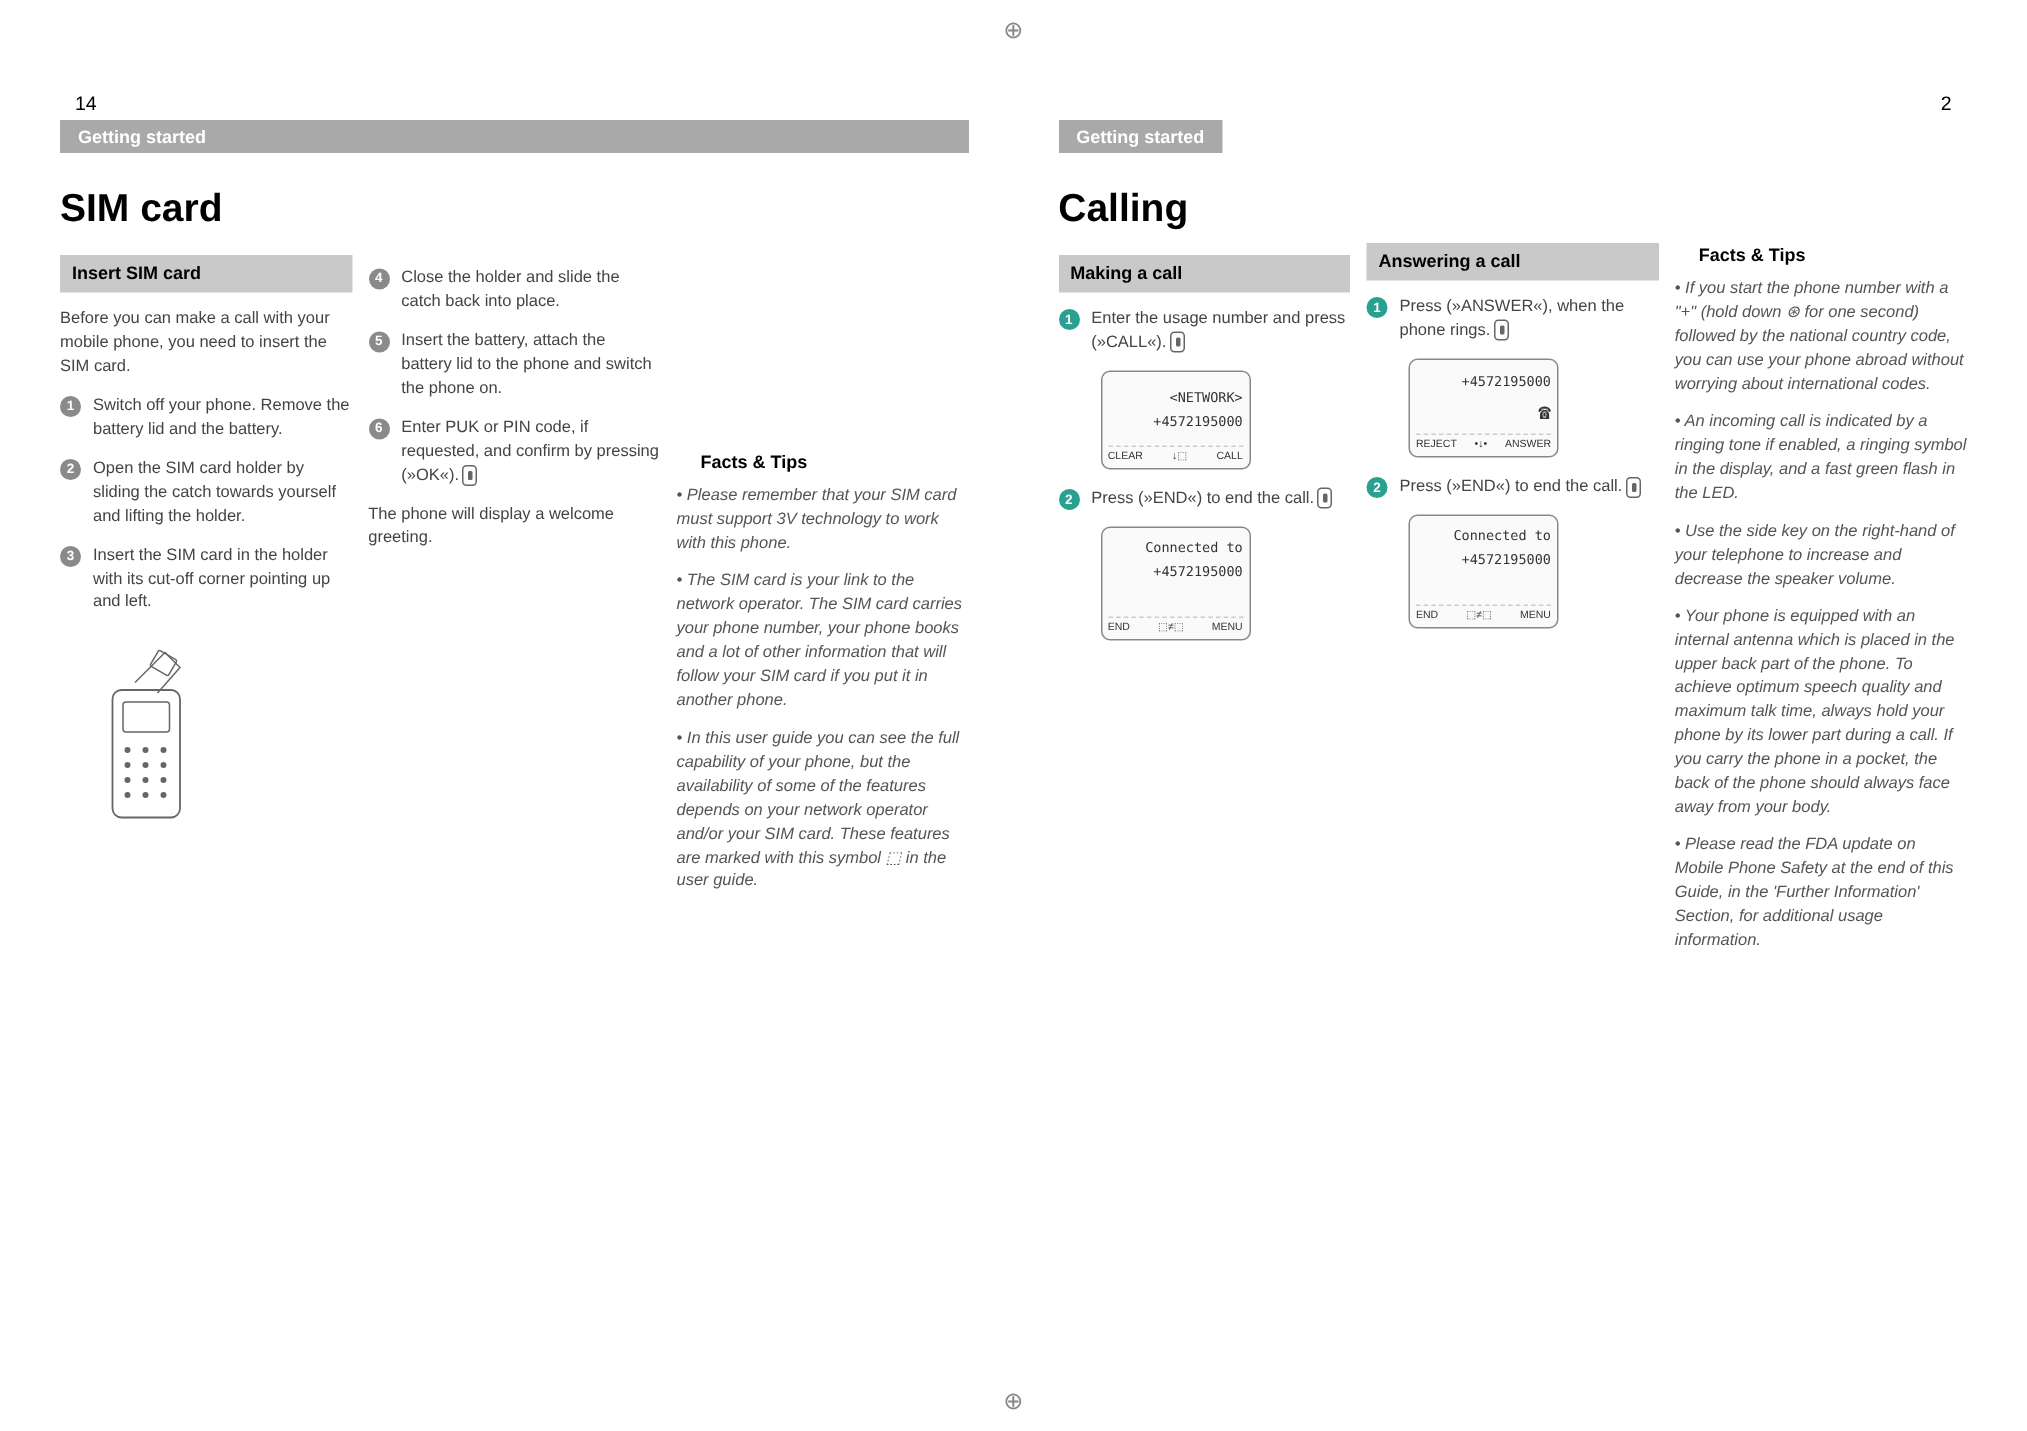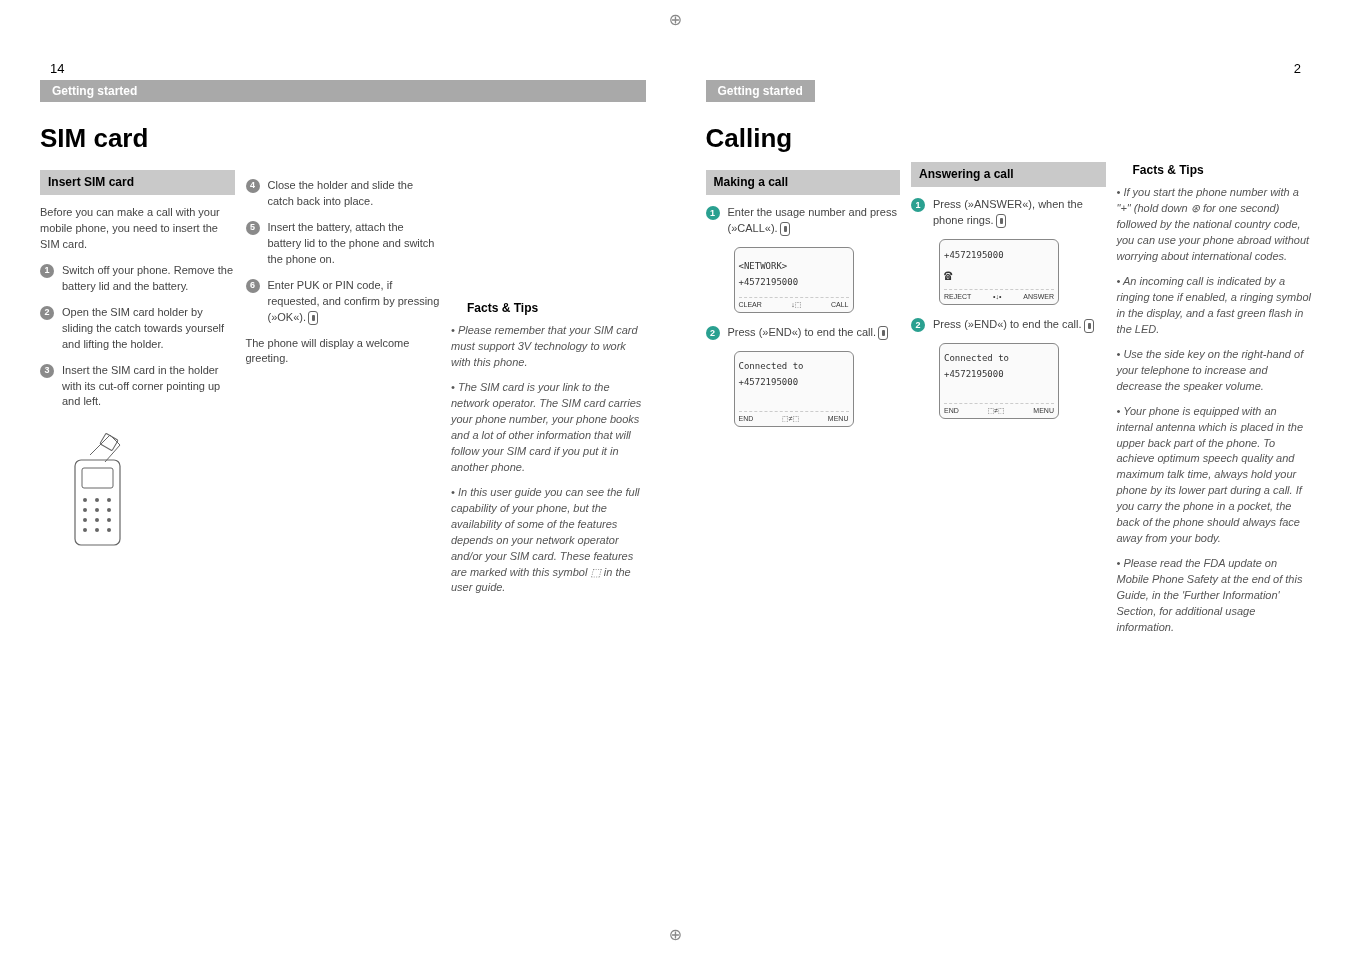--- a/index.html
+++ b/index.html
@@ -104,28 +104,28 @@
   }
   .ital { font-style: italic; color: #555; }
   .ital p { margin-bottom: 9px; }
   .phone-illus {
     width: 80px;
     height: 120px;
     margin-top: 10px;
     margin-left: 20px;
   }
   .screen-box {
-    width: 120px;
+    width: 100px;
     border: 1px solid #888;
     border-radius: 6px;
     padding: 4px 4px 2px 4px;
     margin: 6px 0 12px 28px;
     font-size: 8px;
     color: #333;
-    text-align: left;
+    text-align: right;
     background: #fafafa;
   }
   .screen-inner {
     height: 45px;
     display: flex;
     flex-direction: column;
     justify-content: center;
     gap: 3px;
     font-family: monospace;
     font-size: 9px;

